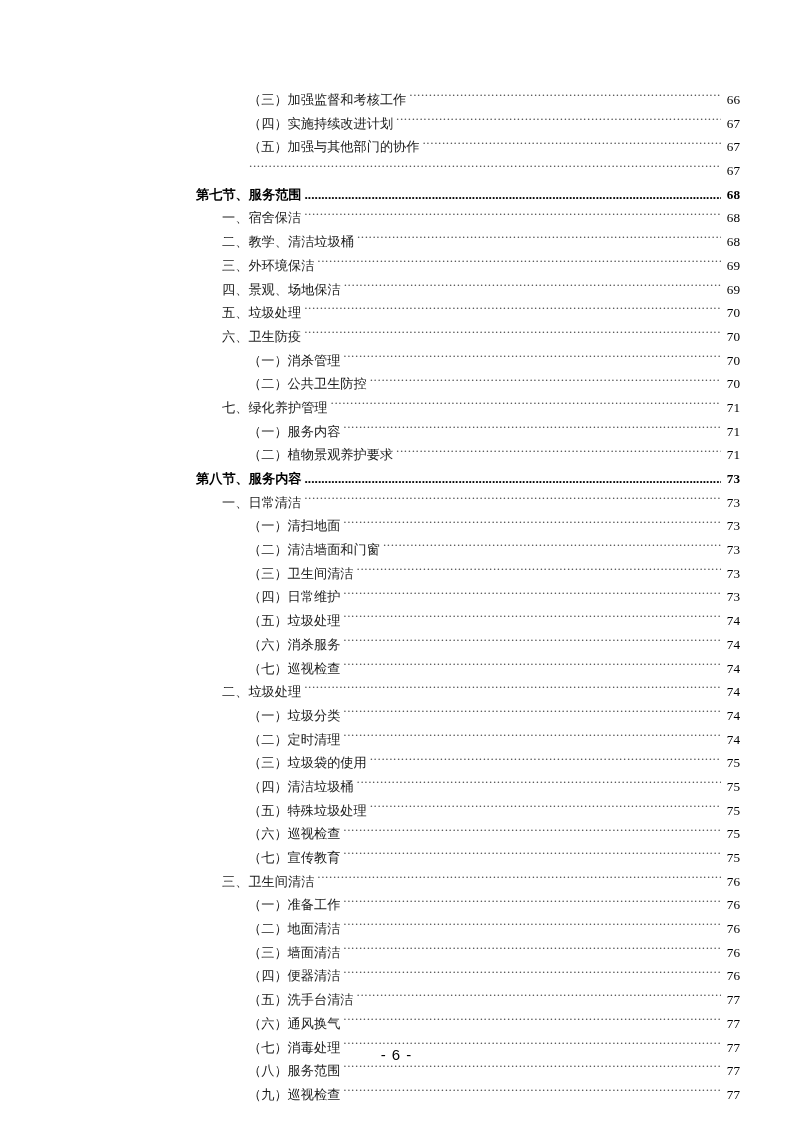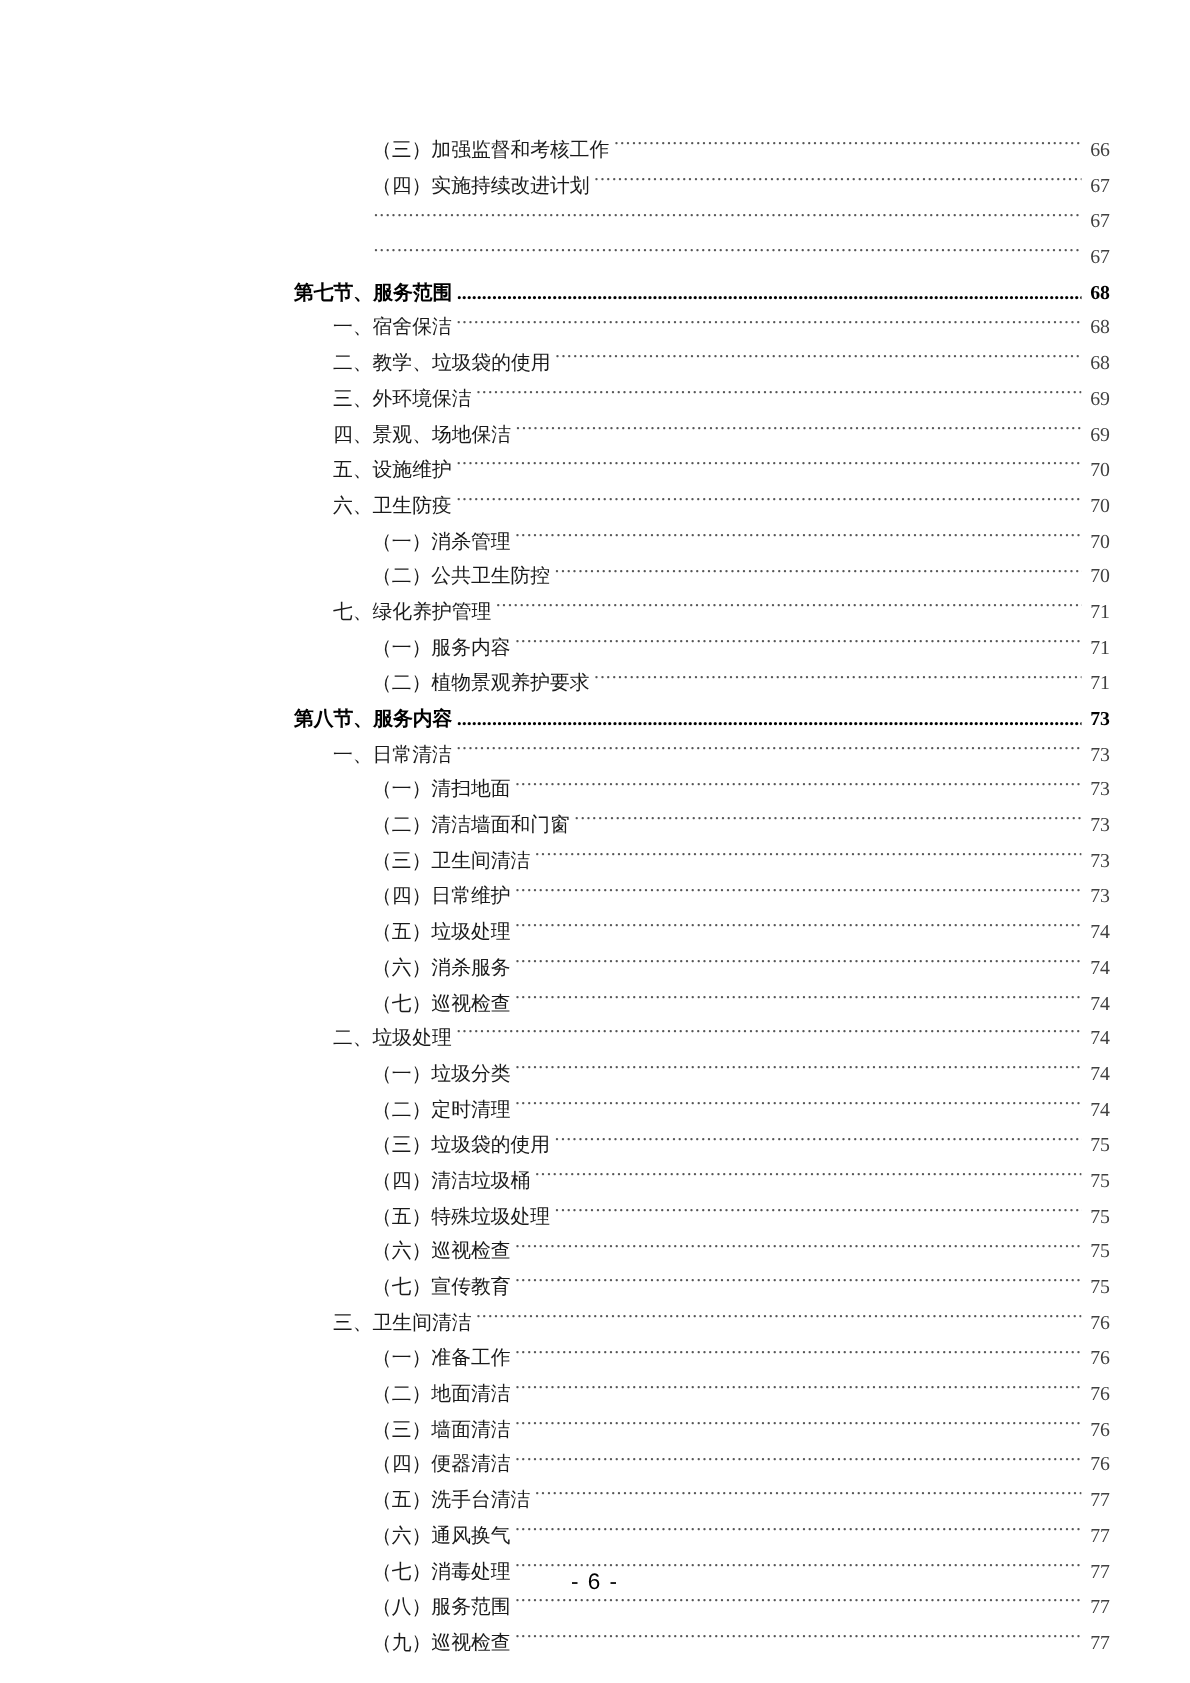--- a/index.html
+++ b/index.html
@@ -53,21 +53,21 @@
     white-space: nowrap;
     letter-spacing: 0.6px;
     font-size: 13.2px;
     color: #555555;
   }
   .toc-entry .pageno {
     flex: 0 0 auto;
     text-align: right;
     min-width: 17px;
     font-size: 13.2px;
-    color: #404040;
+    color: #000000;
     padding-left: 1px;
   }
 
   
   .lvl-section { padding-left: 196px; padding-right: 53px; }
   .lvl-item    { padding-left: 222px; padding-right: 53px; }
   .lvl-sub     { padding-left: 248px; padding-right: 53px; }
 
   
   .toc-entry.bold {
@@ -104,54 +104,55 @@
         <span class="label">（三）加强监督和考核工作</span>
         <span class="leader"></span>
         <span class="pageno">66</span>
       </div>
       <div class="toc-entry lvl-sub">
         <span class="label">（四）实施持续改进计划</span>
         <span class="leader"></span>
         <span class="pageno">67</span>
       </div>
       <div class="toc-entry lvl-sub">
+        <span class="label">（五）加强与其他部门的协作</span>
         <span class="leader"></span>
         <span class="pageno">67</span>
       </div>
       <div class="toc-entry lvl-sub">
         <span class="leader"></span>
         <span class="pageno">67</span>
       </div>
       <div class="toc-entry lvl-section bold">
         <span class="label">第七节、服务范围</span>
         <span class="leader"></span>
         <span class="pageno">68</span>
       </div>
       <div class="toc-entry lvl-item">
         <span class="label">一、宿舍保洁</span>
         <span class="leader"></span>
         <span class="pageno">68</span>
       </div>
       <div class="toc-entry lvl-item">
-        <span class="label">二、教学、垃圾袋的使用</span>
+        <span class="label">二、教学、清洁垃圾桶</span>
         <span class="leader"></span>
         <span class="pageno">68</span>
       </div>
       <div class="toc-entry lvl-item">
         <span class="label">三、外环境保洁</span>
         <span class="leader"></span>
         <span class="pageno">69</span>
       </div>
       <div class="toc-entry lvl-item">
         <span class="label">四、景观、场地保洁</span>
         <span class="leader"></span>
         <span class="pageno">69</span>
       </div>
       <div class="toc-entry lvl-item">
-        <span class="label">五、设施维护</span>
+        <span class="label">五、垃圾处理</span>
         <span class="leader"></span>
         <span class="pageno">70</span>
       </div>
       <div class="toc-entry lvl-item">
         <span class="label">六、卫生防疫</span>
         <span class="leader"></span>
         <span class="pageno">70</span>
       </div>
       <div class="toc-entry lvl-sub">
         <span class="label">（一）消杀管理</span>

